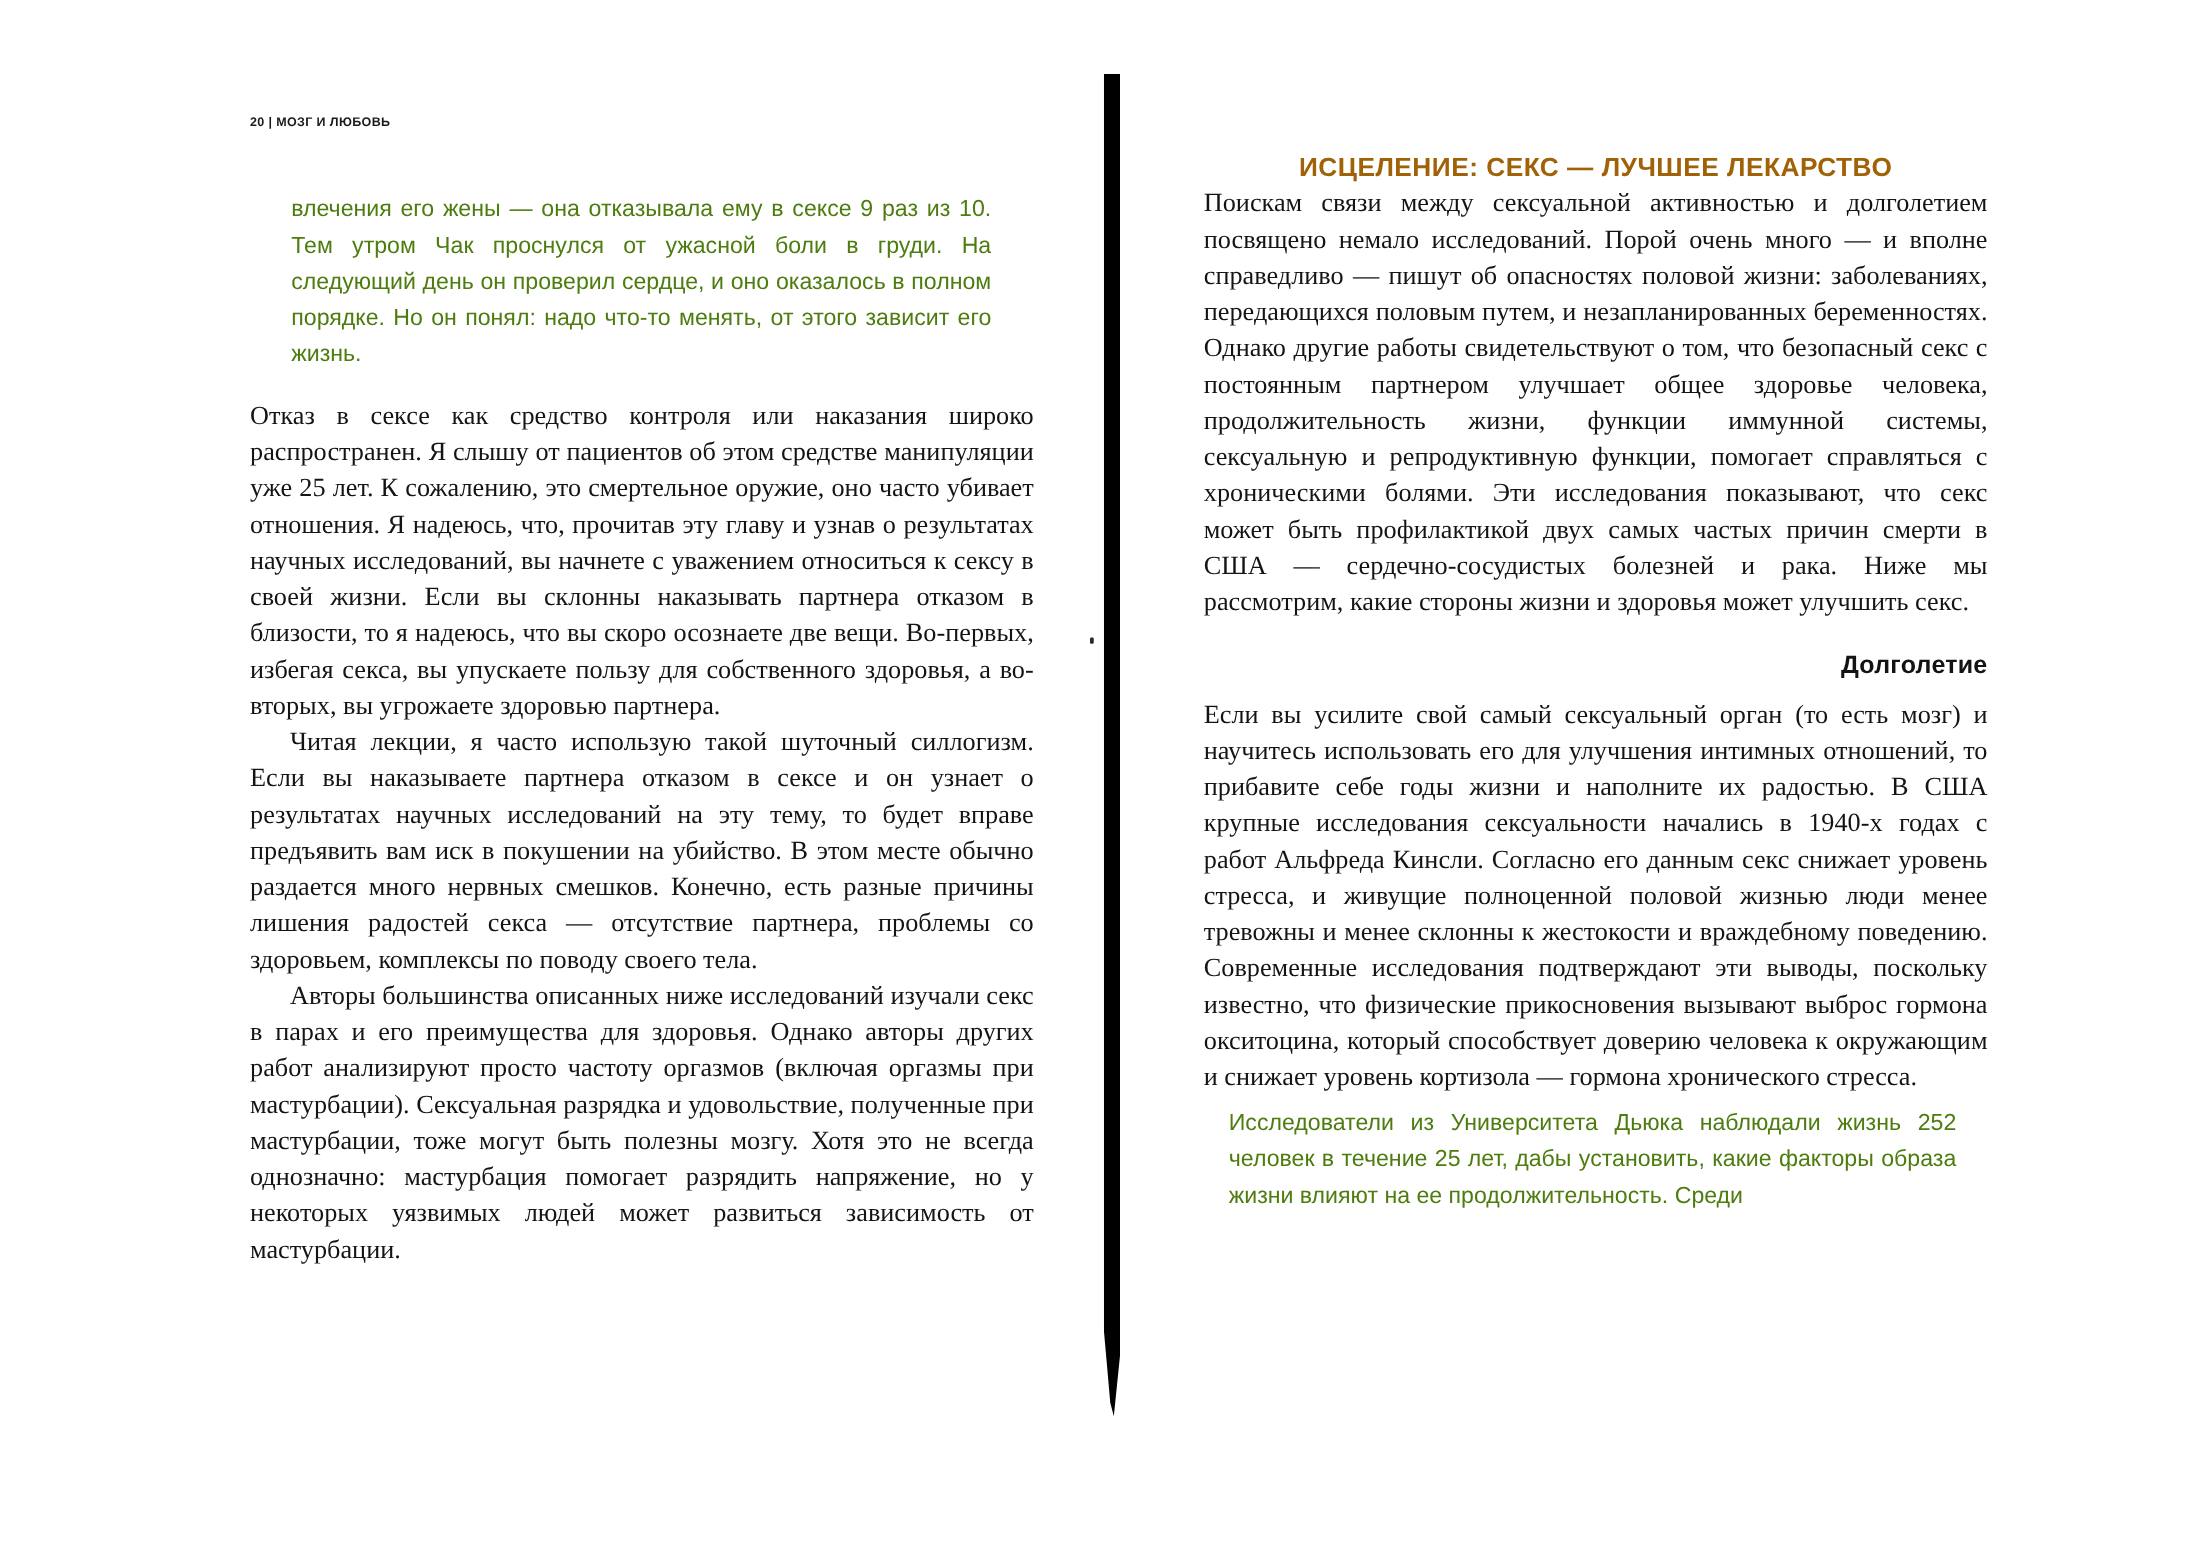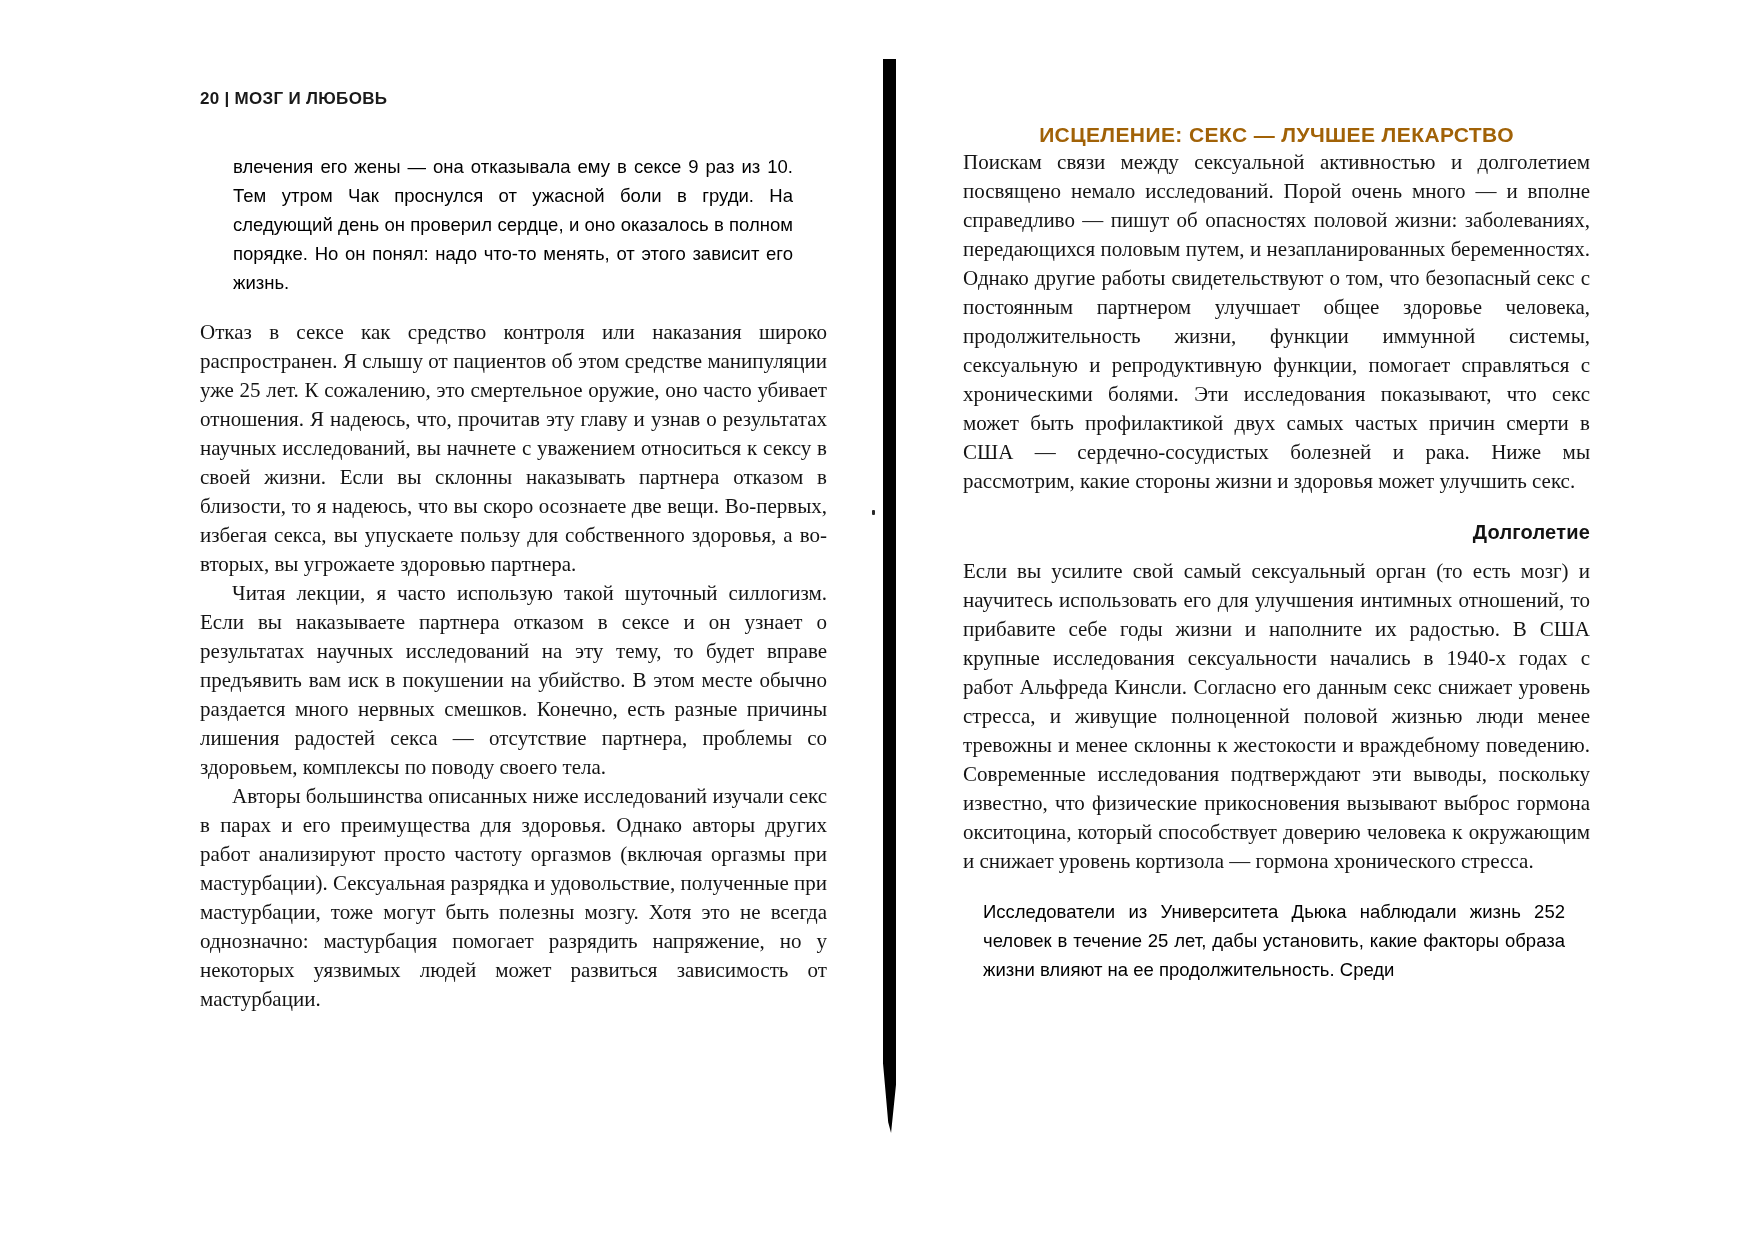--- a/index.html
+++ b/index.html
@@ -21,21 +21,21 @@
     position: absolute;
     top: 90px;
   }
   .page-col.left  { left: 200px; width: 627px; }
   .page-col.right { left: 963px; width: 627px; }
 
   
   .running-head {
     font-family: "Liberation Sans", sans-serif;
     font-weight: 700;
-    font-size: 17px;
+    font-size: 10px;
     line-height: 18px;
     letter-spacing: 0.3px;
     color: #1a1a1a;
     white-space: pre;
   }
   .page-col.right .running-head { text-align: right; }
 
   
   .body-para {
     font-size: 21px;
@@ -46,27 +46,27 @@
   }
   .page-col.left .body-para.first { margin-top: 21px; }
   .body-para.indent { text-indent: 32px; }
 
   
   .quote-block {
     font-family: "Liberation Sans", sans-serif;
     font-size: 18.5px;
     line-height: 29px;
     text-align: justify;
-    color: #000000;
+    color: #4d7c0f;
   }
   .page-col.left .quote-block {
     margin: 44px 34px 0 33px;
   }
   .page-col.right .quote-block {
-    margin: 21px 25px 0 20px;
+    margin: 7px 25px 0 20px;
   }
 
   
   .chapter-title {
     font-family: "Liberation Sans", sans-serif;
     font-weight: 700;
     font-size: 21px;
     line-height: 26px;
     letter-spacing: 0.4px;
     text-align: center;

